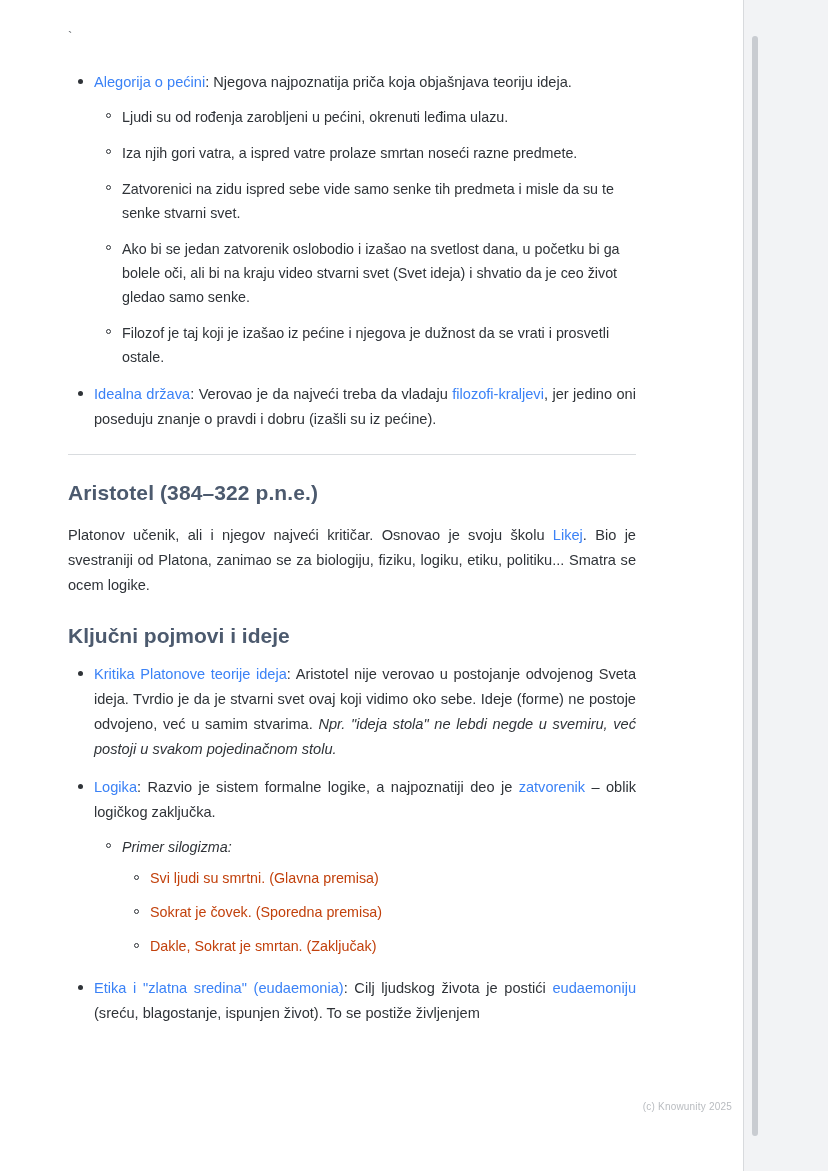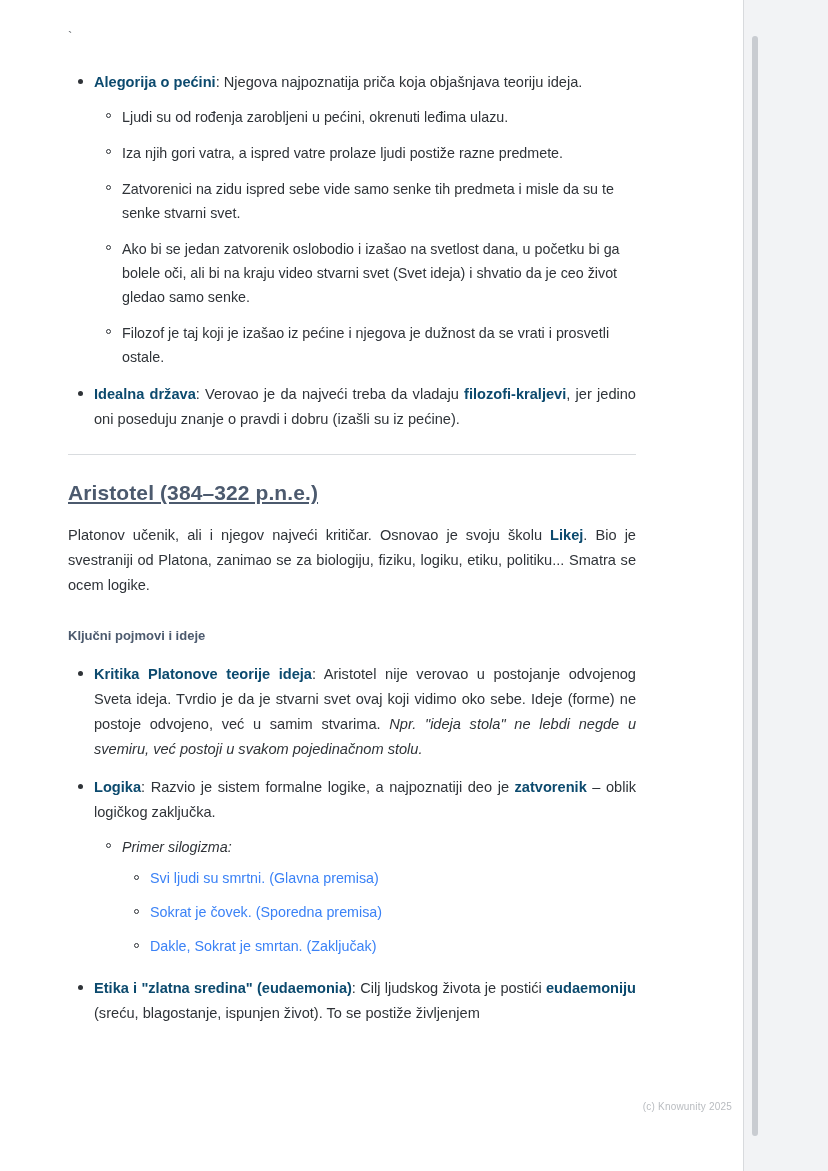--- a/index.html
+++ b/index.html
@@ -113,51 +113,50 @@
     list-style: none;
     margin: 8px 0 0 0;
     padding: 0;
   }
   ul.lvl3 > li {
     position: relative;
     padding-left: 28px;
     margin-bottom: 11px;
     font-size: 14.3px;
     line-height: 23px;
-    color: #3b82f6;
+    color: #c2410c;
   }
   ul.lvl3 > li > .b3 {
     position: absolute;
     left: 12px;
     top: 8px;
     width: 5px;
     height: 5px;
     border-radius: 50%;
     border: 1px solid #2f3338;
     background: transparent;
     box-sizing: border-box;
   }
-  b, strong { font-weight: bold; color: #0c4a6e; }
+  b, strong { font-weight: normal; color: #3b82f6; }
   i, em { font-style: italic; }
   hr.rule {
     border: none;
     border-top: 1px solid #d9dcdf;
     margin: 22px 0 0 0;
   }
   h2.heading {
     font-size: 21px;
     line-height: 28px;
     font-weight: bold;
     color: #4c5a6e;
     margin: 24px 0 16px 0;
     letter-spacing: 0.1px;
-    text-decoration: underline;
   }
   h3.subheading {
-    font-size: 13px;
+    font-size: 21px;
     line-height: 24px;
     font-weight: bold;
     color: #4c5a6e;
     margin: 26px 0 12px 0;
   }
   .footer {
     position: absolute;
     right: 96px;
     top: 1101px;
     font-size: 10px;
@@ -184,21 +183,21 @@
         <span class="b1"></span>
         <strong>Alegorija o pećini</strong><span>: Njegova najpoznatija priča koja objašnjava teoriju ideja.</span>
 
         <ul class="lvl2">
           <li>
             <span class="b2"></span>
             <span>Ljudi su od rođenja zarobljeni u pećini, okrenuti leđima ulazu.</span>
           </li>
           <li>
             <span class="b2"></span>
-            <span>Iza njih gori vatra, a ispred vatre prolaze ljudi postiže razne predmete.</span>
+            <span>Iza njih gori vatra, a ispred vatre prolaze smrtan noseći razne predmete.</span>
           </li>
           <li>
             <span class="b2"></span>
             <span>Zatvorenici na zidu ispred sebe vide samo senke tih predmeta i misle da su te senke stvarni svet.</span>
           </li>
           <li>
             <span class="b2"></span>
             <span>Ako bi se jedan zatvorenik oslobodio i izašao na svetlost dana, u početku bi ga bolele oči, ali bi na kraju video stvarni svet (Svet ideja) i shvatio da je ceo život gledao samo senke.</span>
           </li>
           <li>

